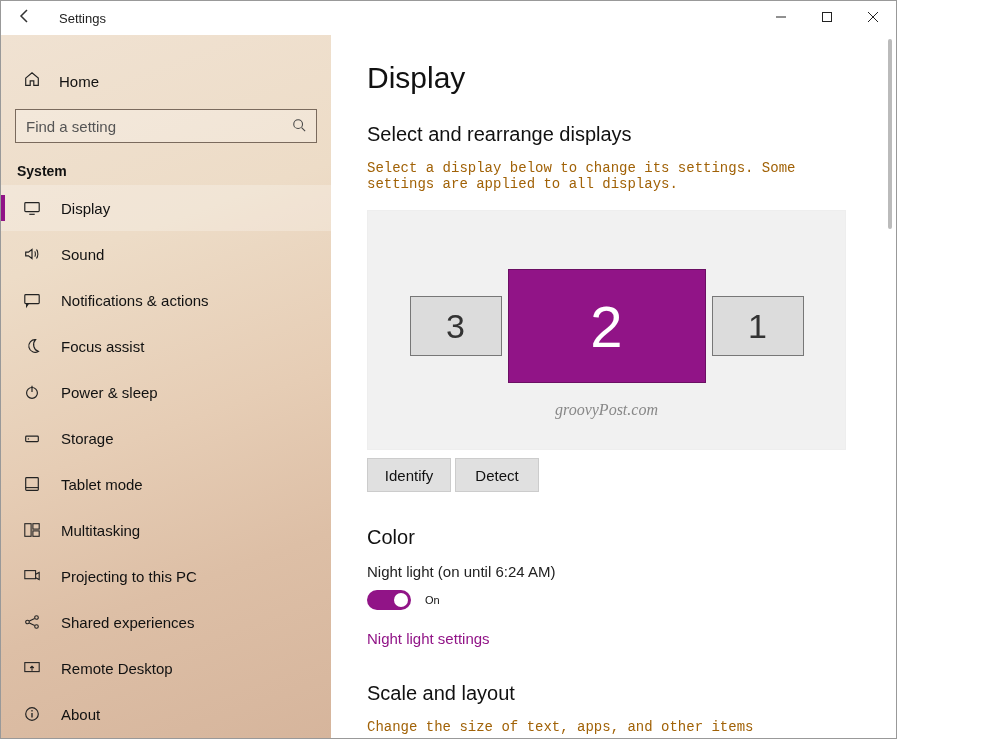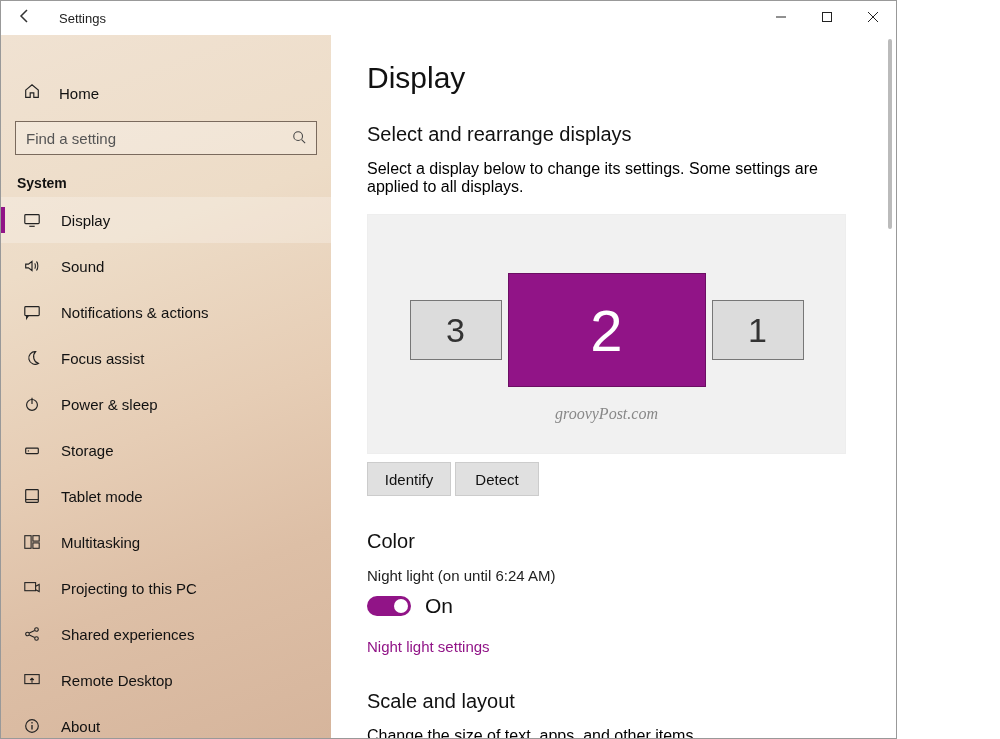--- a/index.html
+++ b/index.html
@@ -36,21 +36,21 @@
 
   
   .body {
     flex: 1; display: flex; min-height: 0;
   }
 
   
   .sidebar {
     width: 330px;
     background: linear-gradient(160deg, #f0e2d2 0%, #eddcc7 30%, #e6cdb5 55%, #ddbfa6 75%, #d6b59c 100%);
-    padding-top: 16px;
+    padding-top: 4px;
     overflow: hidden;
     position: relative;
   }
   .sidebar .home-row {
     display: flex; align-items: center; height: 44px;
     padding-left: 22px; cursor: pointer;
     margin-top: 20px;
   }
   .sidebar .home-row .icon { width: 24px; font-size: 16px; color: #222; }
   .sidebar .home-row .label { margin-left: 12px; font-size: 15px; color: #111; }
@@ -91,21 +91,21 @@
 
   
   .main {
     flex: 1;
     padding: 26px 50px 0 36px;
     position: relative;
     overflow: hidden;
   }
   .page-title { font-size: 30px; font-weight: 400; color: #111; margin-bottom: 28px; }
   .section-h { font-size: 20px; font-weight: 400; color: #111; margin-bottom: 14px; }
-  .section-sub { font-size: 16px; color: #000000; margin-bottom: 18px; }
+  .section-sub { font-size: 14px; color: #a16207; margin-bottom: 18px; font-family: Liberation Mono, monospace; }
 
   .display-canvas {
     background: #f1f1f1;
     border: 1px solid #eee;
     height: 240px;
     position: relative;
     overflow: hidden;
   }
   .display-row {
     position: absolute; left: 0; right: 0; top: 58px;
@@ -140,21 +140,21 @@
 
   .toggle-row { display: flex; align-items: center; margin-top: 10px; }
   .toggle {
     width: 44px; height: 20px; border-radius: 10px;
     background: #911487; position: relative; cursor: pointer;
   }
   .toggle .knob {
     position: absolute; right: 3px; top: 3px;
     width: 14px; height: 14px; border-radius: 50%; background: #fff;
   }
-  .toggle-label { margin-left: 14px; font-size: 21px; color: #111; }
+  .toggle-label { margin-left: 14px; font-size: 11px; color: #111; }
 
   .link { color: #911487; font-size: 15px; margin-top: 20px; display: inline-block; cursor: pointer; }
 
   .scroll-track {
     position: absolute; right: 2px; top: 34px; bottom: 4px; width: 6px;
     background: transparent;
   }
   .scroll-thumb {
     position: absolute; left: 0; width: 4px; top: 4px; height: 190px;
     background: #bbb; border-radius: 2px;

